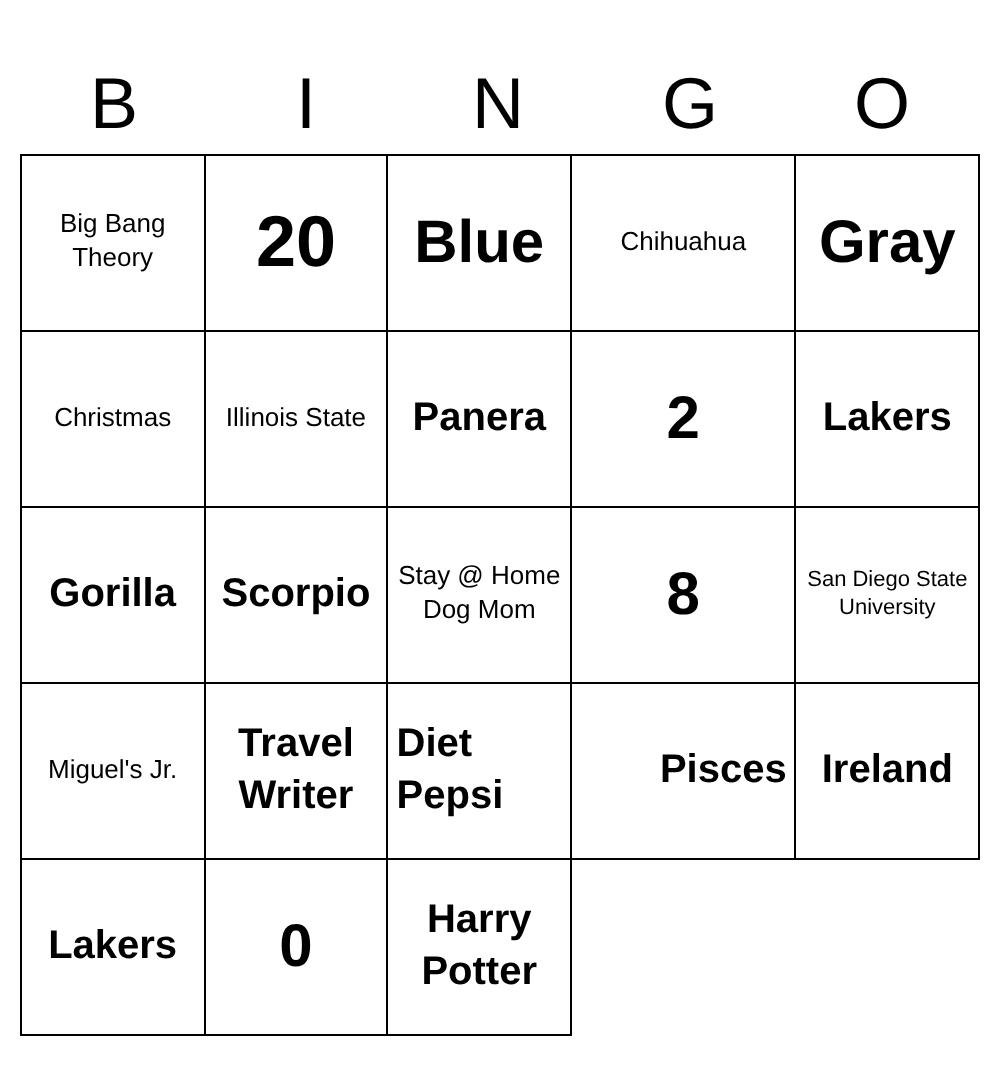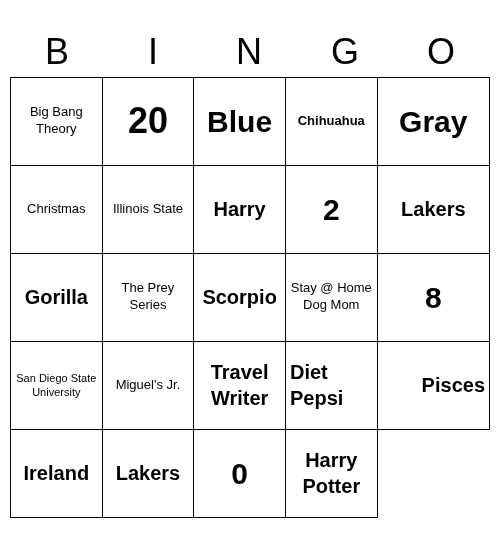--- a/index.html
+++ b/index.html
@@ -69,45 +69,42 @@
   <div class="bingo-cell">
         <span style="font-size: 13px; font-weight: normal; line-height: 1.3; text-align: center;">Big Bang Theory</span>
       </div>
       <div class="bingo-cell">
         <span style="font-size: 36px; font-weight: bold; line-height: 1.3; text-align: center;">20</span>
       </div>
       <div class="bingo-cell">
         <span style="font-size: 30px; font-weight: bold; line-height: 1.3; text-align: center;">Blue</span>
       </div>
       <div class="bingo-cell">
-        <span style="font-size: 13px; font-weight: bold; line-height: 1.3; text-align: right;">Chihuahua</span>
+        <span style="font-size: 13px; font-weight: normal; line-height: 1.3; text-align: right;">Chihuahua</span>
       </div>
       <div class="bingo-cell">
         <span style="font-size: 30px; font-weight: bold; line-height: 1.3; text-align: center;">Gray</span>
       </div>
       <div class="bingo-cell">
         <span style="font-size: 13px; font-weight: normal; line-height: 1.3; text-align: center;">Christmas</span>
       </div>
       <div class="bingo-cell">
         <span style="font-size: 13px; font-weight: normal; line-height: 1.3; text-align: center;">Illinois State</span>
       </div>
       <div class="bingo-cell">
-        <span style="font-size: 20px; font-weight: bold; line-height: 1.3; text-align: center;">Harry</span>
+        <span style="font-size: 20px; font-weight: bold; line-height: 1.3; text-align: center;">Panera</span>
       </div>
       <div class="bingo-cell">
         <span style="font-size: 30px; font-weight: bold; line-height: 1.3; text-align: center;">2</span>
       </div>
       <div class="bingo-cell">
         <span style="font-size: 20px; font-weight: bold; line-height: 1.3; text-align: center;">Lakers</span>
       </div>
       <div class="bingo-cell">
         <span style="font-size: 20px; font-weight: bold; line-height: 1.3; text-align: center;">Gorilla</span>
-      </div>
-      <div class="bingo-cell">
-        <span style="font-size: 13px; font-weight: normal; line-height: 1.3; text-align: center;">The Prey Series</span>
       </div>
       <div class="bingo-cell">
         <span style="font-size: 20px; font-weight: bold; line-height: 1.3; text-align: center;">Scorpio</span>
       </div>
       <div class="bingo-cell">
         <span style="font-size: 13px; font-weight: normal; line-height: 1.3; text-align: center;">Stay @ Home Dog Mom</span>
       </div>
       <div class="bingo-cell">
         <span style="font-size: 30px; font-weight: bold; line-height: 1.3; text-align: center;">8</span>
       </div>

